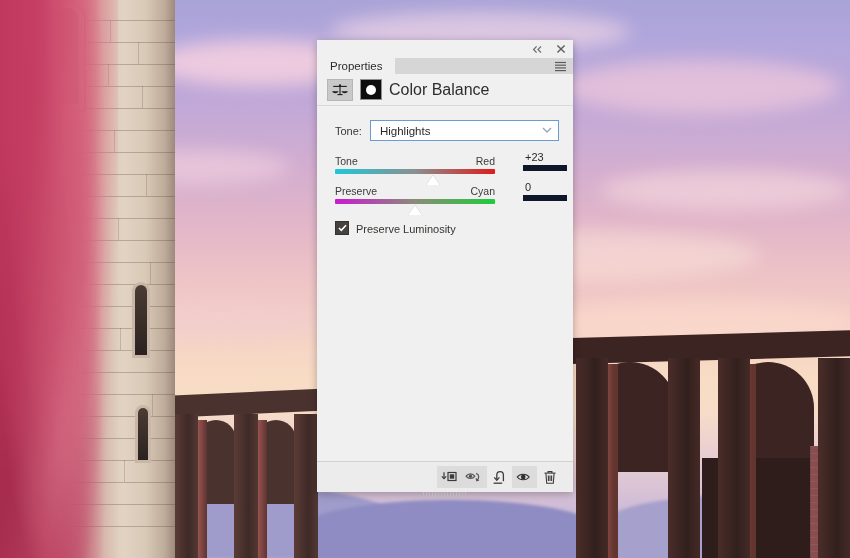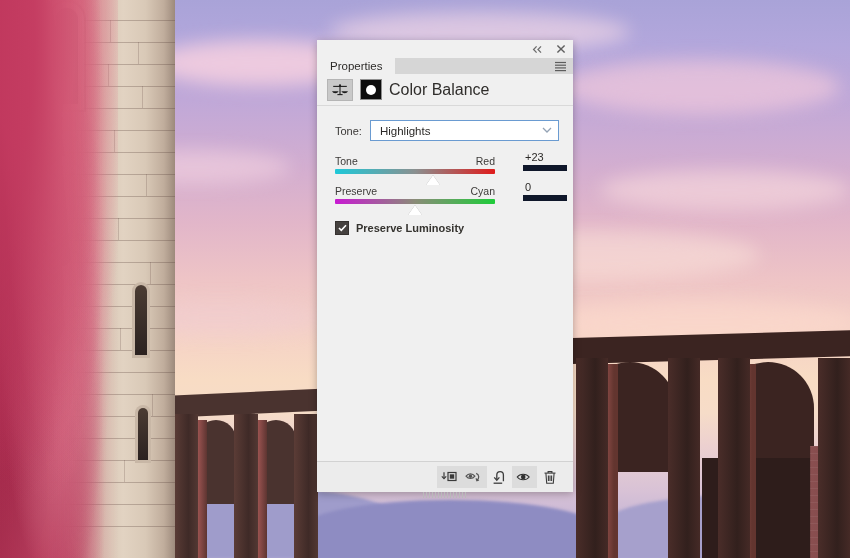--- a/index.html
+++ b/index.html
@@ -189,21 +189,21 @@
     content:"";position:absolute;left:-5px;top:2px;
     border-left:5px solid transparent;border-right:5px solid transparent;
     border-bottom:7px solid #ffffff;
   }
   .valbox{
     position:absolute;left:188px;top:-4px;width:42px;
     border-bottom:6px solid #0f172a;padding:0 0 2px 2px;
     font-size:11px;color:#2c2a28;cursor:text;
   }
 
-  .plum{display:flex;align-items:center;gap:7px;padding:6px 8px 0 18px;font-weight:bold;}
+  .plum{display:flex;align-items:flex-end;gap:7px;padding:6px 8px 0 18px;}
   .cb{width:12px;height:12px;background:#45413f;border:1px solid #35312f;
      display:flex;align-items:center;justify-content:center;cursor:pointer;}
   .cb svg{display:block;}
   .plum-label{font-size:11px;color:#35332f;}
 
   .footer{
     height:30px;background:#ececec;border-top:1px solid #d2d2d2;
     display:flex;align-items:center;justify-content:flex-end;flex:none;gap:0;padding-right:11px;
   }
   .fbtn{width:25px;height:22px;display:flex;align-items:center;justify-content:center;cursor:pointer;}

